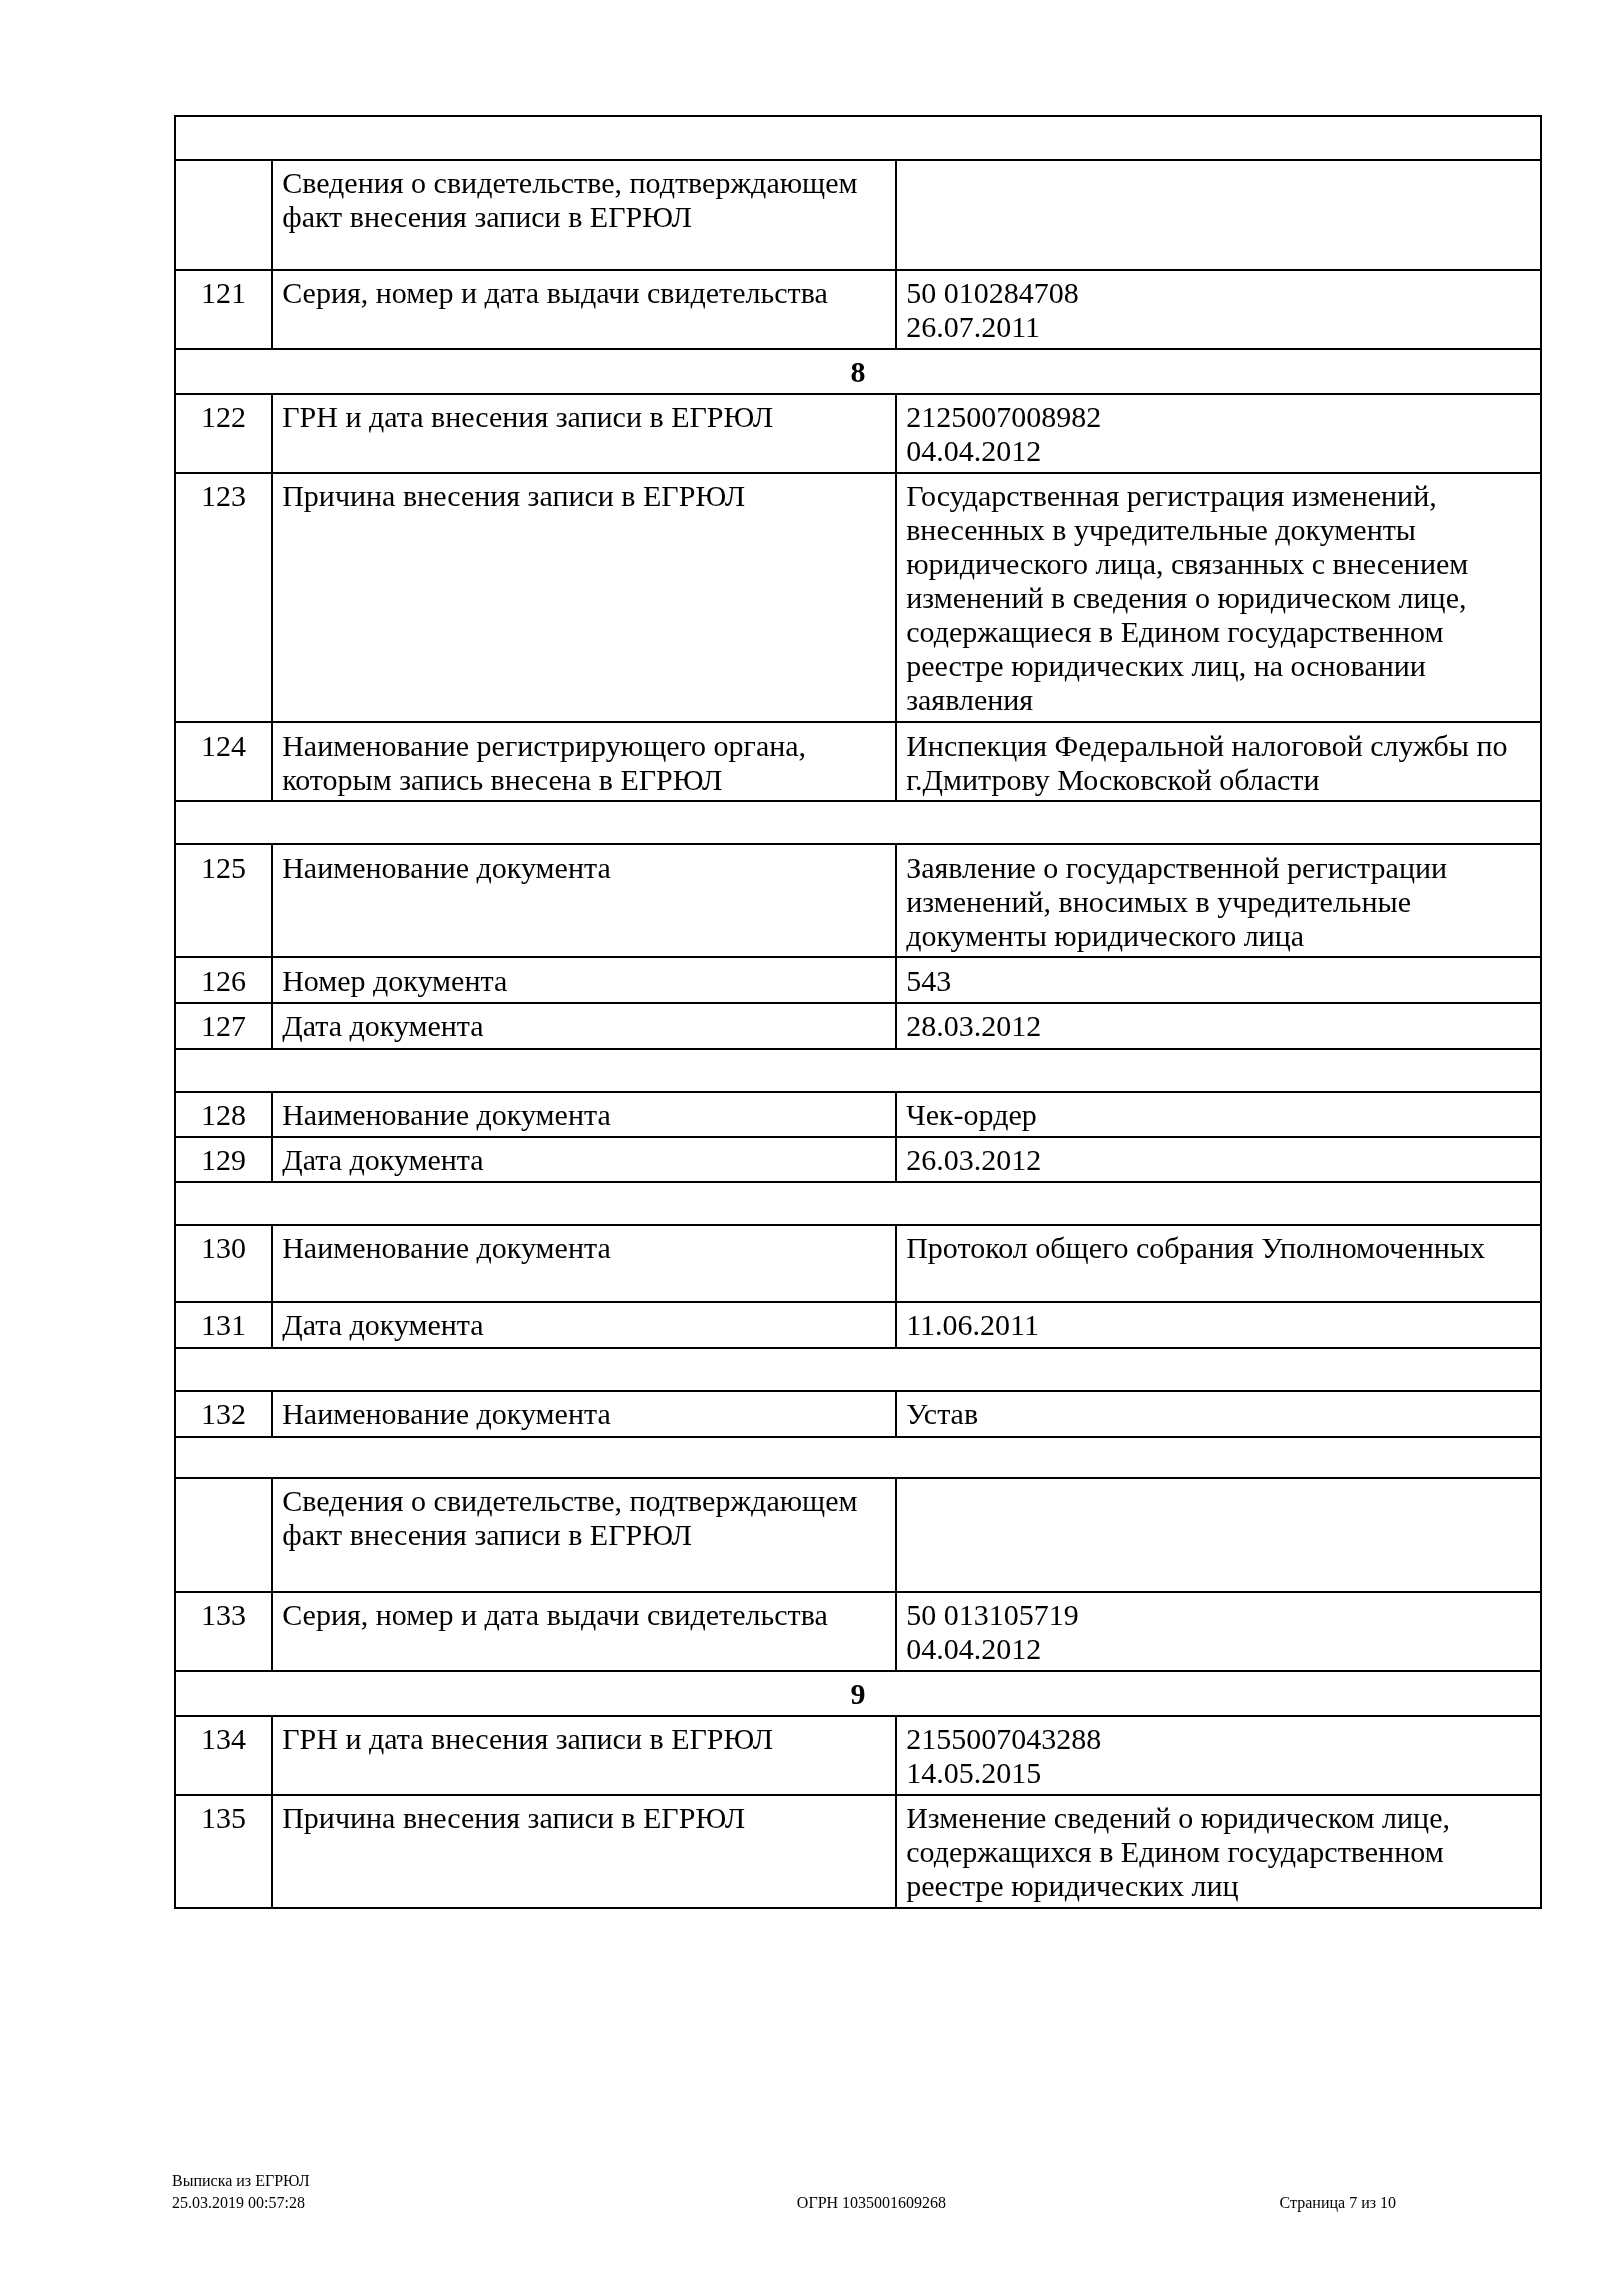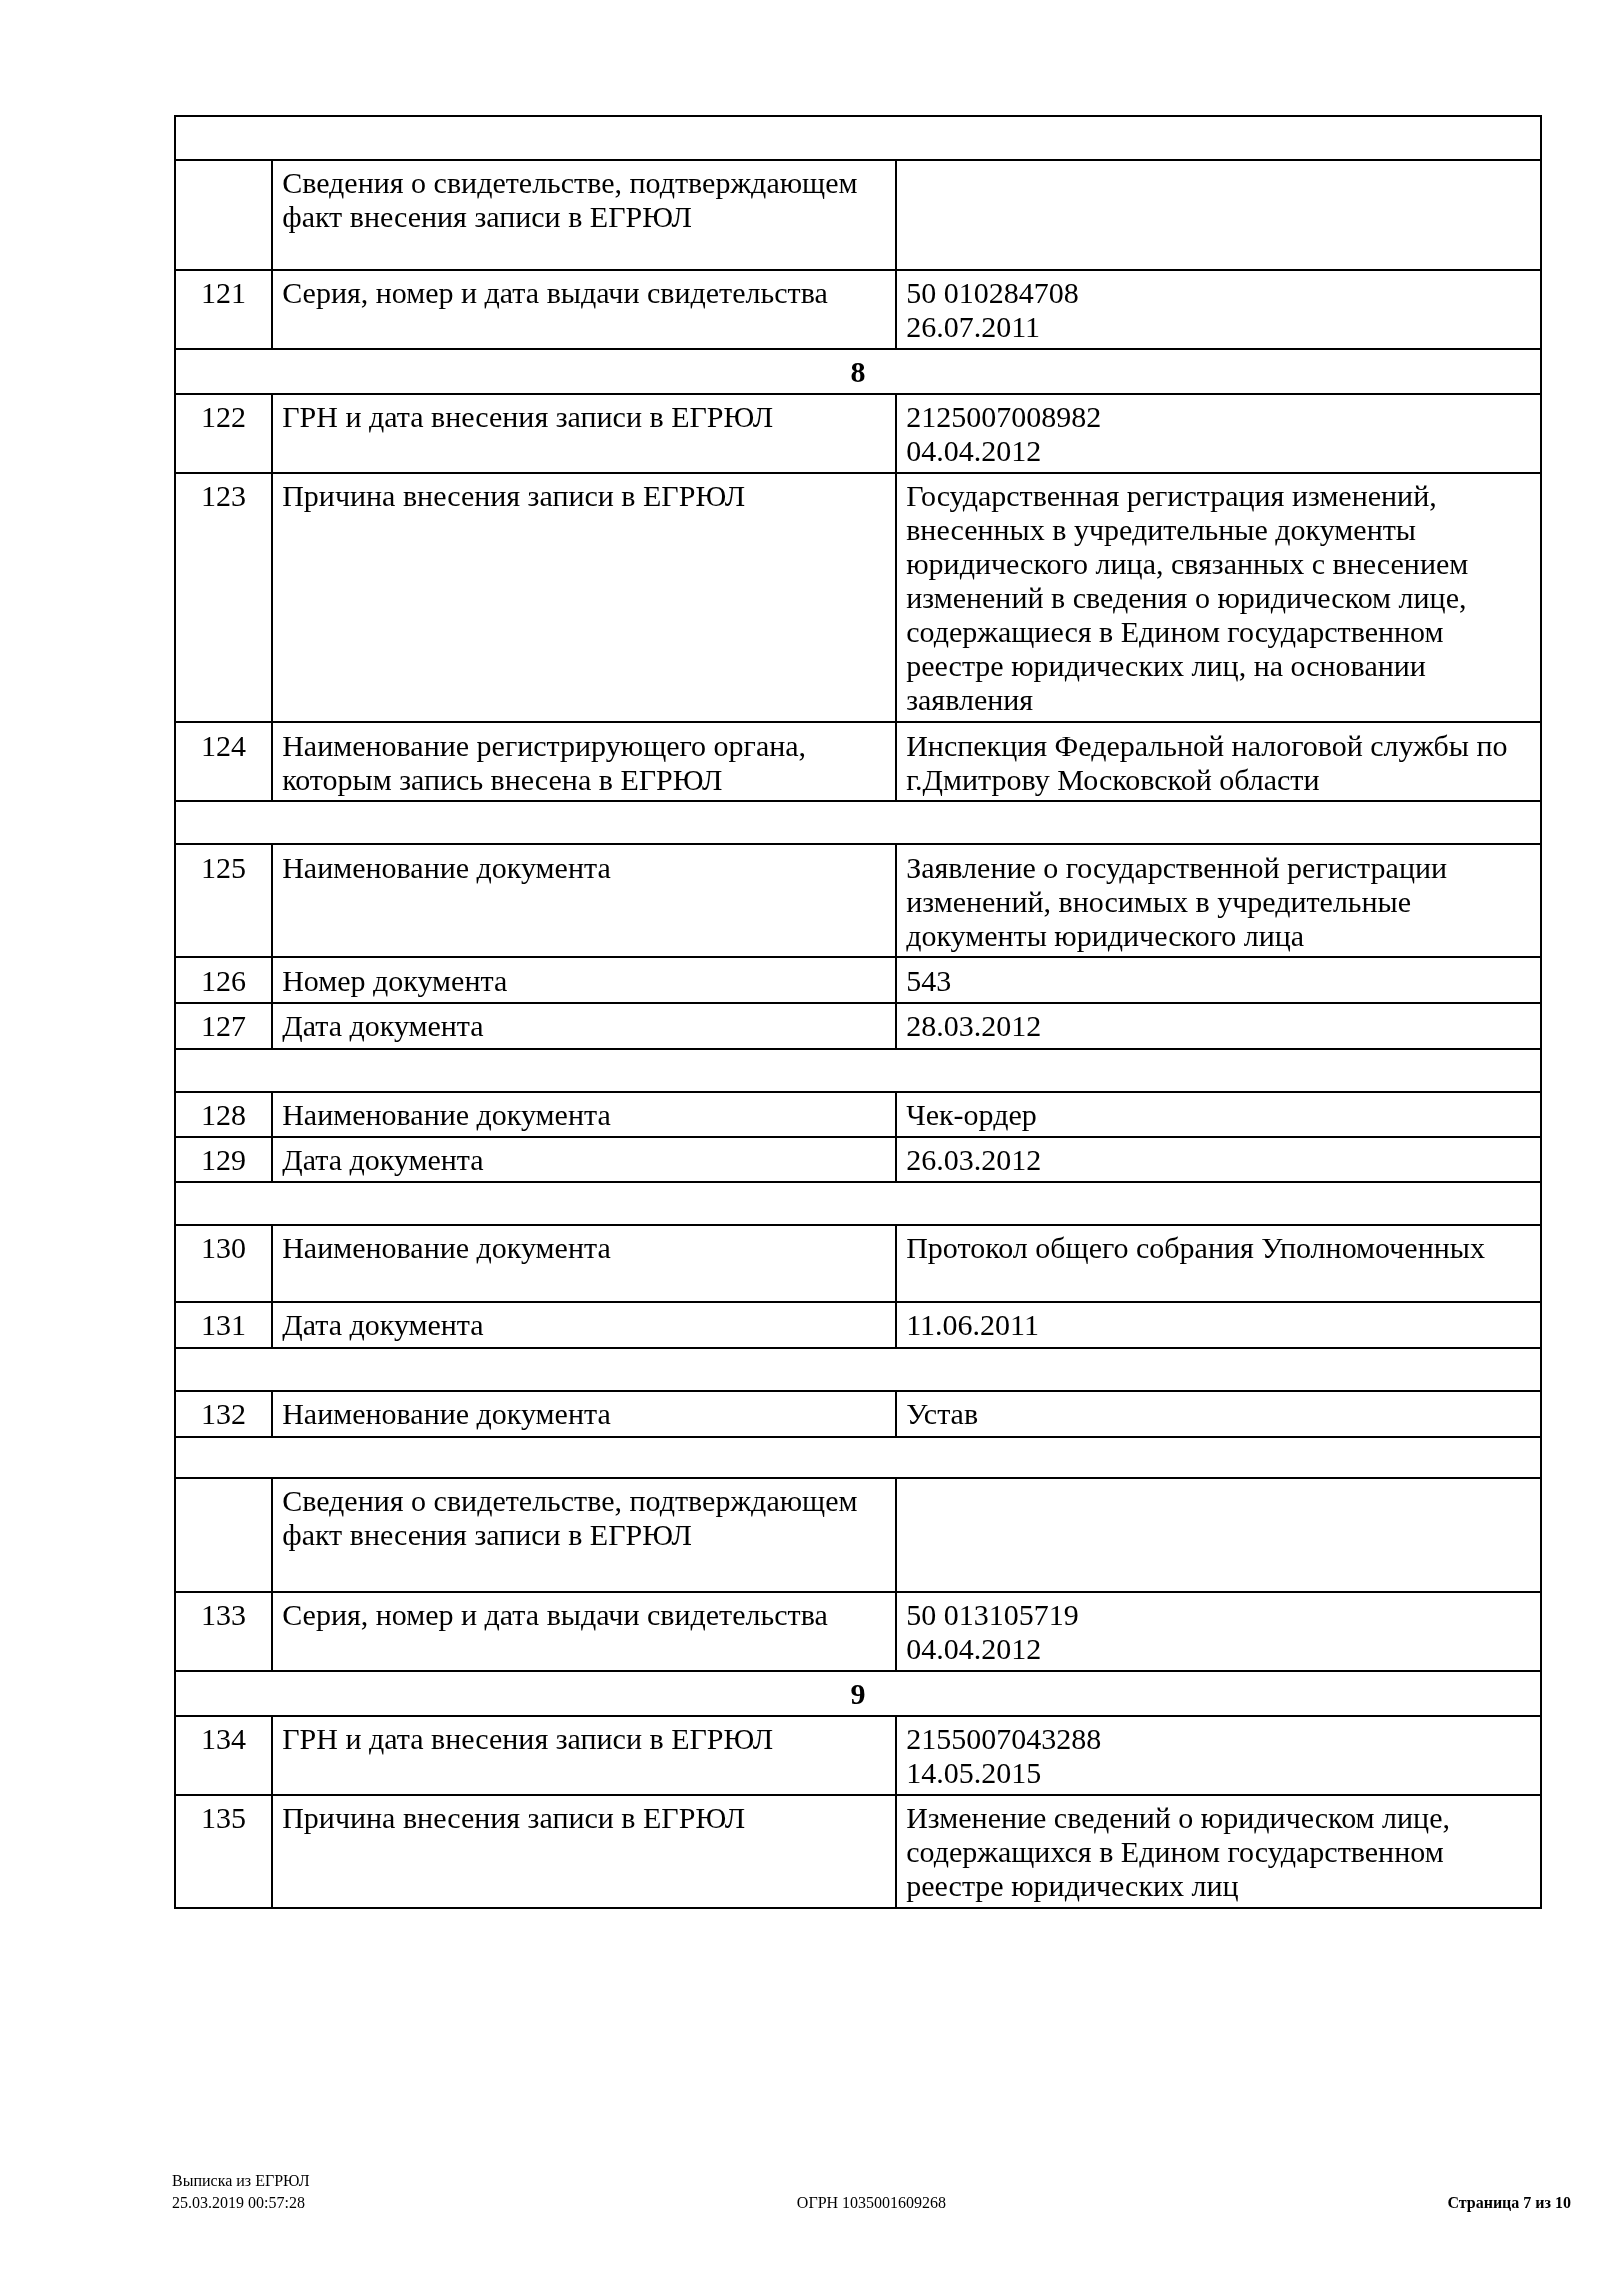--- a/index.html
+++ b/index.html
@@ -59,21 +59,21 @@
     right: 69px;
     top: 2170px;
     display: flex;
     justify-content: space-between;
     align-items: flex-end;
     font-size: 16px;
     line-height: 22px;
   }
   .footer .f-left   { flex: 1; text-align: left; }
   .footer .f-center { flex: 1; text-align: center; }
-  .footer .f-right  { flex: 1; text-align: right; font-weight: bold; }
+  .footer .f-right  { flex: 1; text-align: center; }
 </style>
 </head>
 <body>
 
 <div class="page">
 
   <table class="doc-table">
     <colgroup>
       <col class="c-num">
       <col class="c-label">

